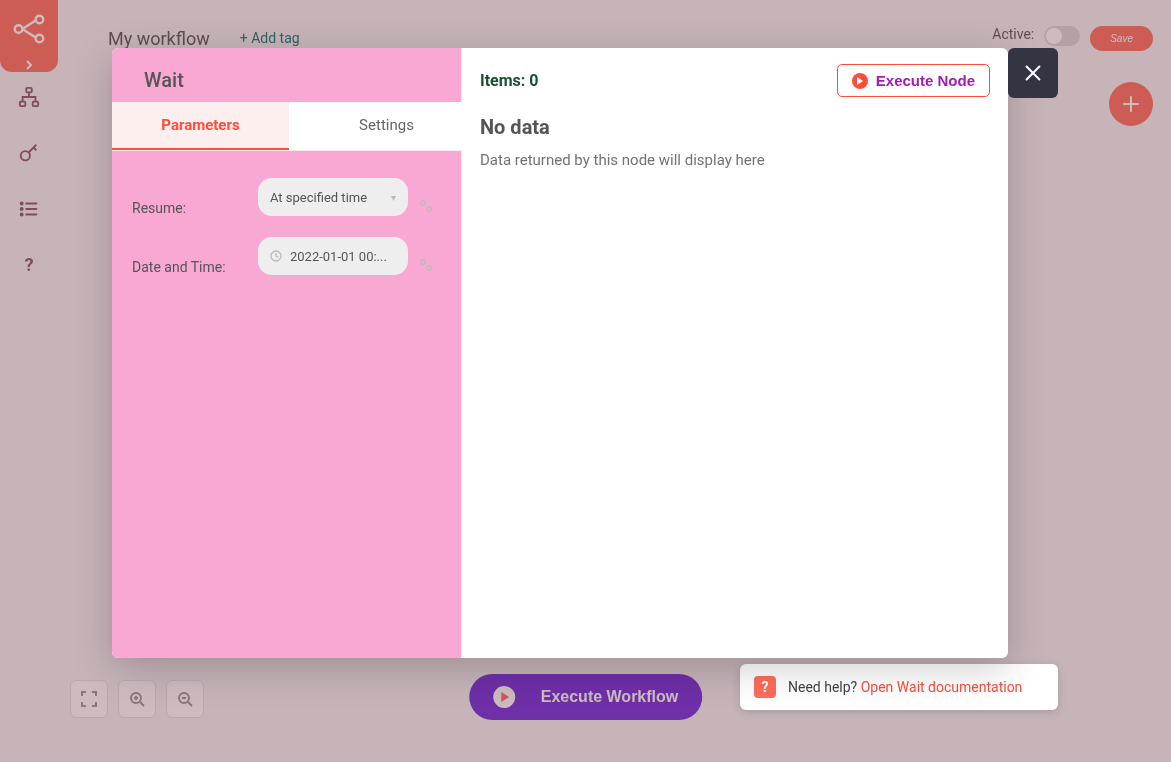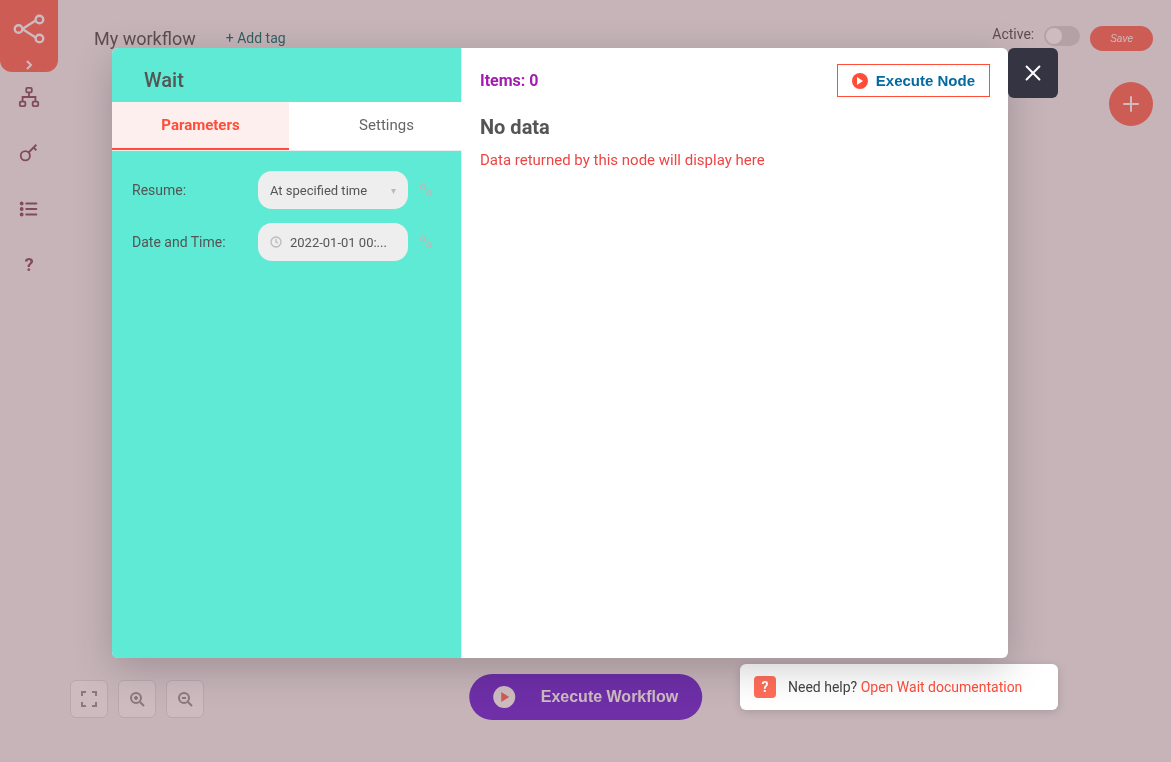--- a/index.html
+++ b/index.html
@@ -53,21 +53,21 @@
     margin-top: 28px;
     width: 58px;
     display:flex;flex-direction:column;align-items:center;
     gap: 34px;
     color: #6d6d6d;
   }
   .sidebar-icons .icon { width:22px;height:22px;display:flex;align-items:center;justify-content:center; }
   
   .top-header {
     position:absolute;
-    left:58px; top:0;
+    left:72px; top:0;
     right:0;
     height:60px;
     display:flex;
     align-items:center;
     padding:16px 18px 0 36px;
   }
   .wf-name { font-size:18px; color:#555; }
   .add-tag { font-size:14px; color:#0f766e; margin-left:30px; }
   .top-right { margin-left:auto; display:flex; align-items:flex-start; gap:10px; }
   .active-label { color:#555; font-size:14px; }
@@ -150,21 +150,21 @@
     margin-left:0px;
     display:flex;align-items:center;justify-content:center;
     color:#fff;
   }
   .close-btn svg{width:22px;height:22px;}
   
   .left-pane{
     width:350px;
     border-right:1px solid #eee;
     display:flex;flex-direction:column;
-    background:#5eead4;
+    background:#f9a8d4;
   }
   .node-title{
     padding:20px 32px 10px;
     font-size:20px;color:#555;font-weight:500;
   }
   .tabs{
     display:flex;
     border-bottom:1px solid #eee;
     background:#fbf1f0;
   }
@@ -175,21 +175,21 @@
     text-align:center;
     cursor:pointer;
   }
   .tab.params{width:177px;color:#ff4d3a;font-weight:700;border-bottom:2px solid #ff4d3a;background:#fcefee;}
   .tab.settings{width:195px;color:#666;background:#fff;}
   .params-body{
     padding:20px 20px;
     display:flex;flex-direction:column;gap:14px;
   }
   .param-row{
-    display:flex;align-items:center;gap:8px;
+    display:flex;align-items:flex-end;gap:8px;margin-top:7px;
   }
   .param-label{
     width:118px;font-size:14px;color:#555;
   }
   .param-field{
     flex:1;
     background:#eee;border-radius:14px;
     height:38px;
     display:flex;align-items:center;
     padding:0 12px;
@@ -209,33 +209,33 @@
   
   .right-pane{
     flex:1;
     display:flex;flex-direction:column;
   }
   .right-header{
     display:flex;align-items:center;
     padding:16px 18px 10px;
     gap:12px;
   }
-  .items-count{font-size:16px;font-weight:700;color:#a21caf;}
+  .items-count{font-size:16px;font-weight:700;color:#14532d;}
   .exec-node{
     margin-left:auto;
-    border:1.5px solid #ff4d3a;color:#0369a1;background:#fff;
-    border-radius:0;
+    border:1.5px solid #ff4d3a;color:#a21caf;background:#fff;
+    border-radius:5px;
     padding:7px 14px;font-size:15px;font-weight:600;
     display:flex;align-items:center;gap:8px;
   }
   .exec-node .play{width:16px;height:16px;border-radius:50%;background:#ff4d3a;display:flex;align-items:center;justify-content:center;}
   .exec-node .play::after{content:"";border-left:6px solid #fff;border-top:4px solid transparent;border-bottom:4px solid transparent;margin-left:1px;}
   .right-body{padding:8px 18px;}
   .no-data{font-size:20px;font-weight:700;color:#555;margin-bottom:12px;}
-  .no-data-sub{font-size:15px;color:#ef4444;}
+  .no-data-sub{font-size:15px;color:#737373;}
   
   svg{display:block}
 </style>
 </head>
 <body>
 
 <div class="backdrop"></div>
 
 <div class="sidebar">
   <div class="logo-tile">

